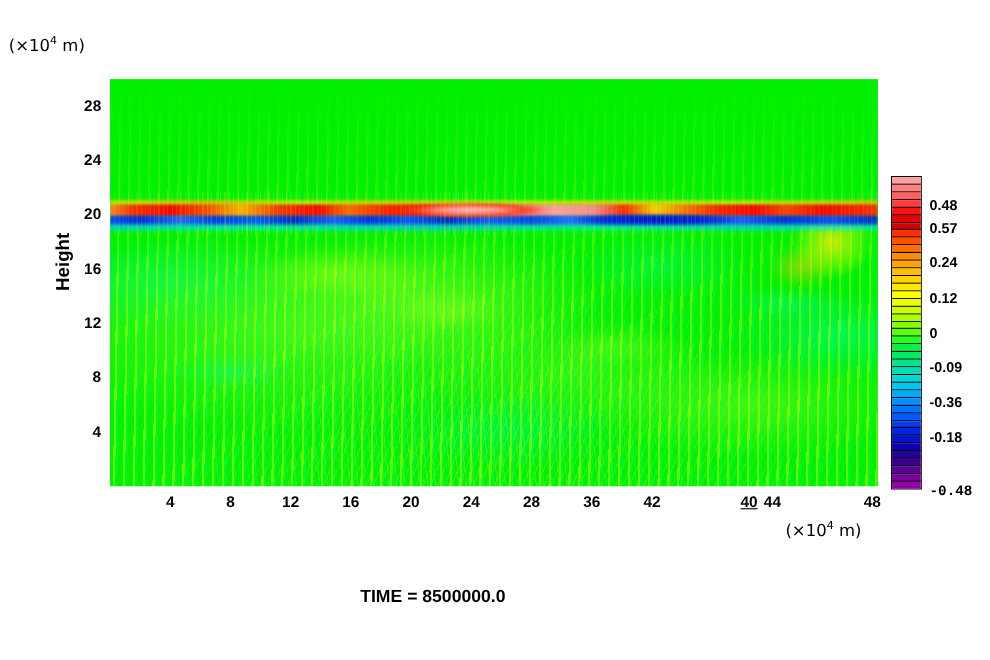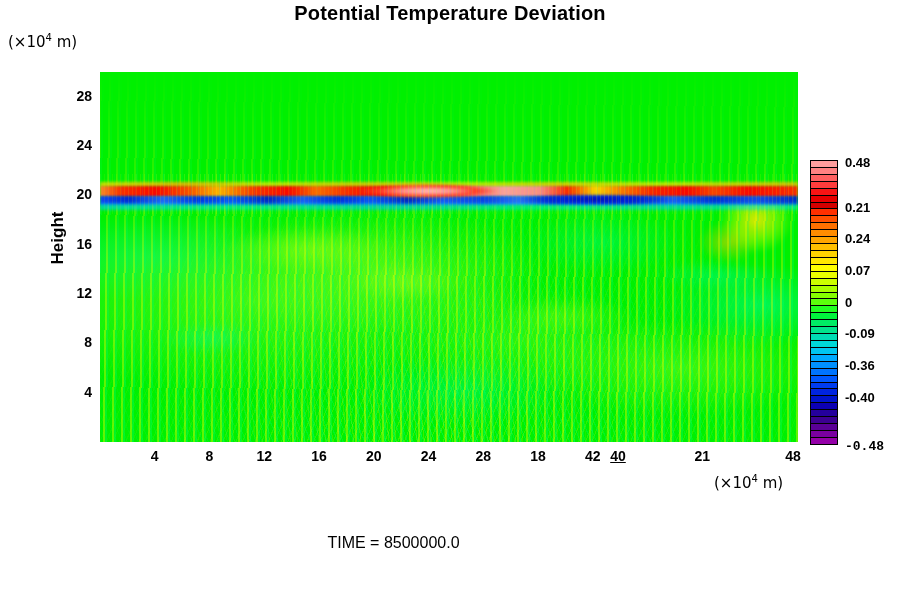--- a/index.html
+++ b/index.html
@@ -34,21 +34,21 @@
   .ylabel{
     position:absolute;
     left:-2px;top:228px;
     width:120px;text-align:center;
     font-size:17px;font-weight:bold;color:#000;
     transform:rotate(-90deg);
     transform-origin:center center;
   }
   .time-label{
     position:absolute;left:0;top:534px;width:787px;
-    text-align:center;font-size:16px;font-weight:normal;color:#000;
+    text-align:center;font-size:16px;font-weight:bold;color:#000;
   }
 
   
   .ytick{
     position:absolute;
     right:808px;            
     width:60px;text-align:right;
     font-size:14px;font-weight:bold;color:#000;
   }
   .xtick{
@@ -216,21 +216,20 @@
     position:absolute;left:845px;
     font-size:13px;font-weight:bold;color:#000;
     white-space:nowrap;
   }
 </style>
 </head>
 <body>
 
 <div id="figure">
 
-  <div class="plot-title">Potential Temperature Deviation</div>
 
   <div class="unit-top">
     <span>(×10</span><sup>4</sup><span> m)</span>
   </div>
 
   <div class="ylabel">Height</div>
 
   <div id="ytick-group">
       <div class="ytick" style="top: 383.667px;">4</div>
       <div class="ytick" style="top: 334.333px;">8</div>
@@ -258,24 +257,24 @@
   </div>
 
   <div id="xtick-group">
       <div class="xtick" style="left: 154.745px;">4</div>
       <div class="xtick" style="left: 209.49px;">8</div>
       <div class="xtick" style="left: 264.235px;">12</div>
       <div class="xtick" style="left: 318.98px;">16</div>
       <div class="xtick" style="left: 373.725px;">20</div>
       <div class="xtick" style="left: 428.471px;">24</div>
       <div class="xtick" style="left: 483.216px;">28</div>
-      <div class="xtick" style="left: 537.961px;">18</div>
+      <div class="xtick" style="left: 537.961px;">36</div>
       <div class="xtick" style="left: 592.706px;">42</div>
-      <div class="xtick" style="left: 618px; text-decoration: underline;">40</div>
-      <div class="xtick" style="left: 702.196px;">21</div>
+      <div class="xtick" style="left: 681px; text-decoration: underline;">40</div>
+      <div class="xtick" style="left: 702.196px;">44</div>
       <div class="xtick" style="left: 793px;">48</div>
     </div>
 
   <div class="unit-bottom">
     <span>(×10</span><sup>4</sup><span> m)</span>
   </div>
 
   <div id="cbar">
       <div class="cb-cell" style="background: rgb(255, 158, 158);"></div>
       <div class="cb-cell" style="background: rgb(255, 130, 130);"></div>
@@ -313,26 +312,26 @@
       <div class="cb-cell" style="background: rgb(0, 36, 224);"></div>
       <div class="cb-cell" style="background: rgb(0, 20, 204);"></div>
       <div class="cb-cell" style="background: rgb(12, 0, 180);"></div>
       <div class="cb-cell" style="background: rgb(36, 0, 156);"></div>
       <div class="cb-cell" style="background: rgb(60, 0, 144);"></div>
       <div class="cb-cell" style="background: rgb(90, 0, 150);"></div>
       <div class="cb-cell" style="background: rgb(122, 0, 160);"></div>
       <div class="cb-cell" style="background: rgb(148, 0, 168);"></div>
     </div>
   <div id="cbar-ticks">
-      <div class="cb-tick" style="top: 155px;">0.48</div>
-      <div class="cb-tick" style="top: 199.5px;">0.21</div>
+      <div class="cb-tick" style="top: 179px;">0.48</div>
+      <div class="cb-tick" style="top: 199.5px;">0.57</div>
       <div class="cb-tick" style="top: 231.167px;">0.24</div>
-      <div class="cb-tick" style="top: 262.833px;">0.07</div>
+      <div class="cb-tick" style="top: 262.833px;">0.12</div>
       <div class="cb-tick" style="top: 294.5px;">0</div>
       <div class="cb-tick" style="top: 326.167px;">-0.09</div>
       <div class="cb-tick" style="top: 357.833px;">-0.36</div>
-      <div class="cb-tick" style="top: 389.5px;">-0.40</div>
+      <div class="cb-tick" style="top: 389.5px;">-0.18</div>
       <div class="cb-tick" style="top: 439px; font-family: Liberation Mono, monospace;">-0.48</div>
     </div>
 
   <div class="time-label">TIME = 8500000.0</div>
 
 </div>
 
 </body></html>

